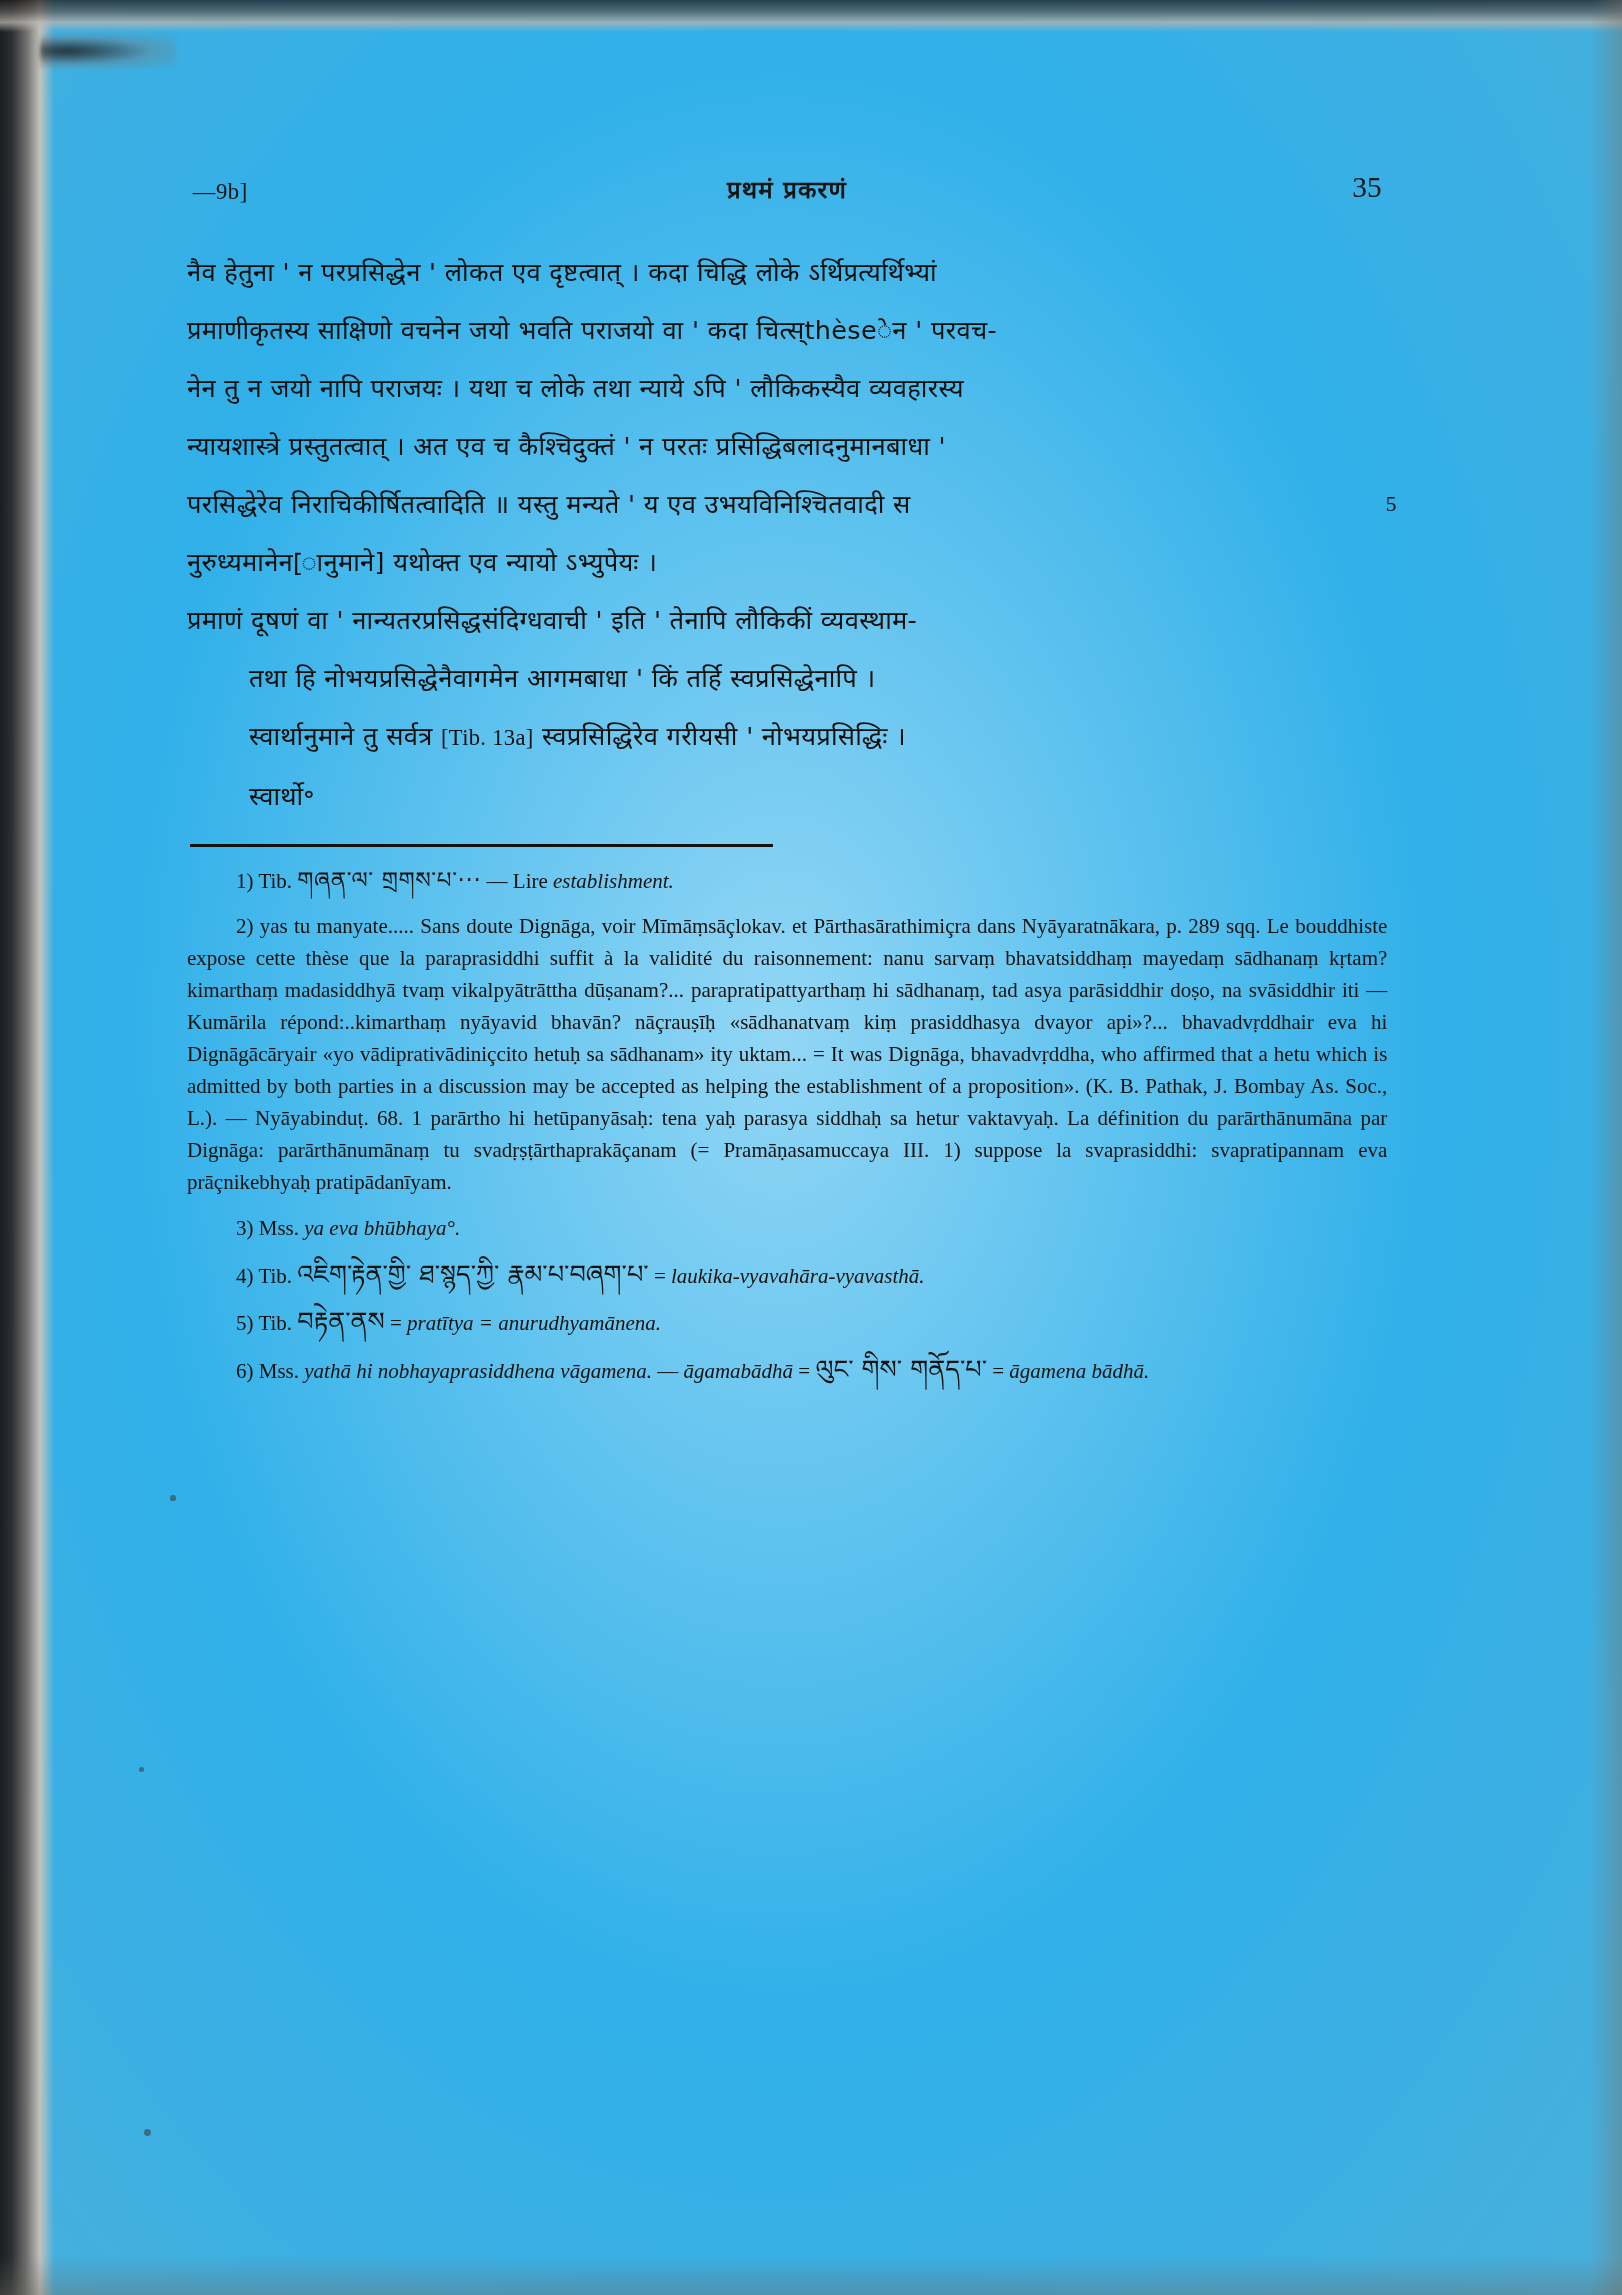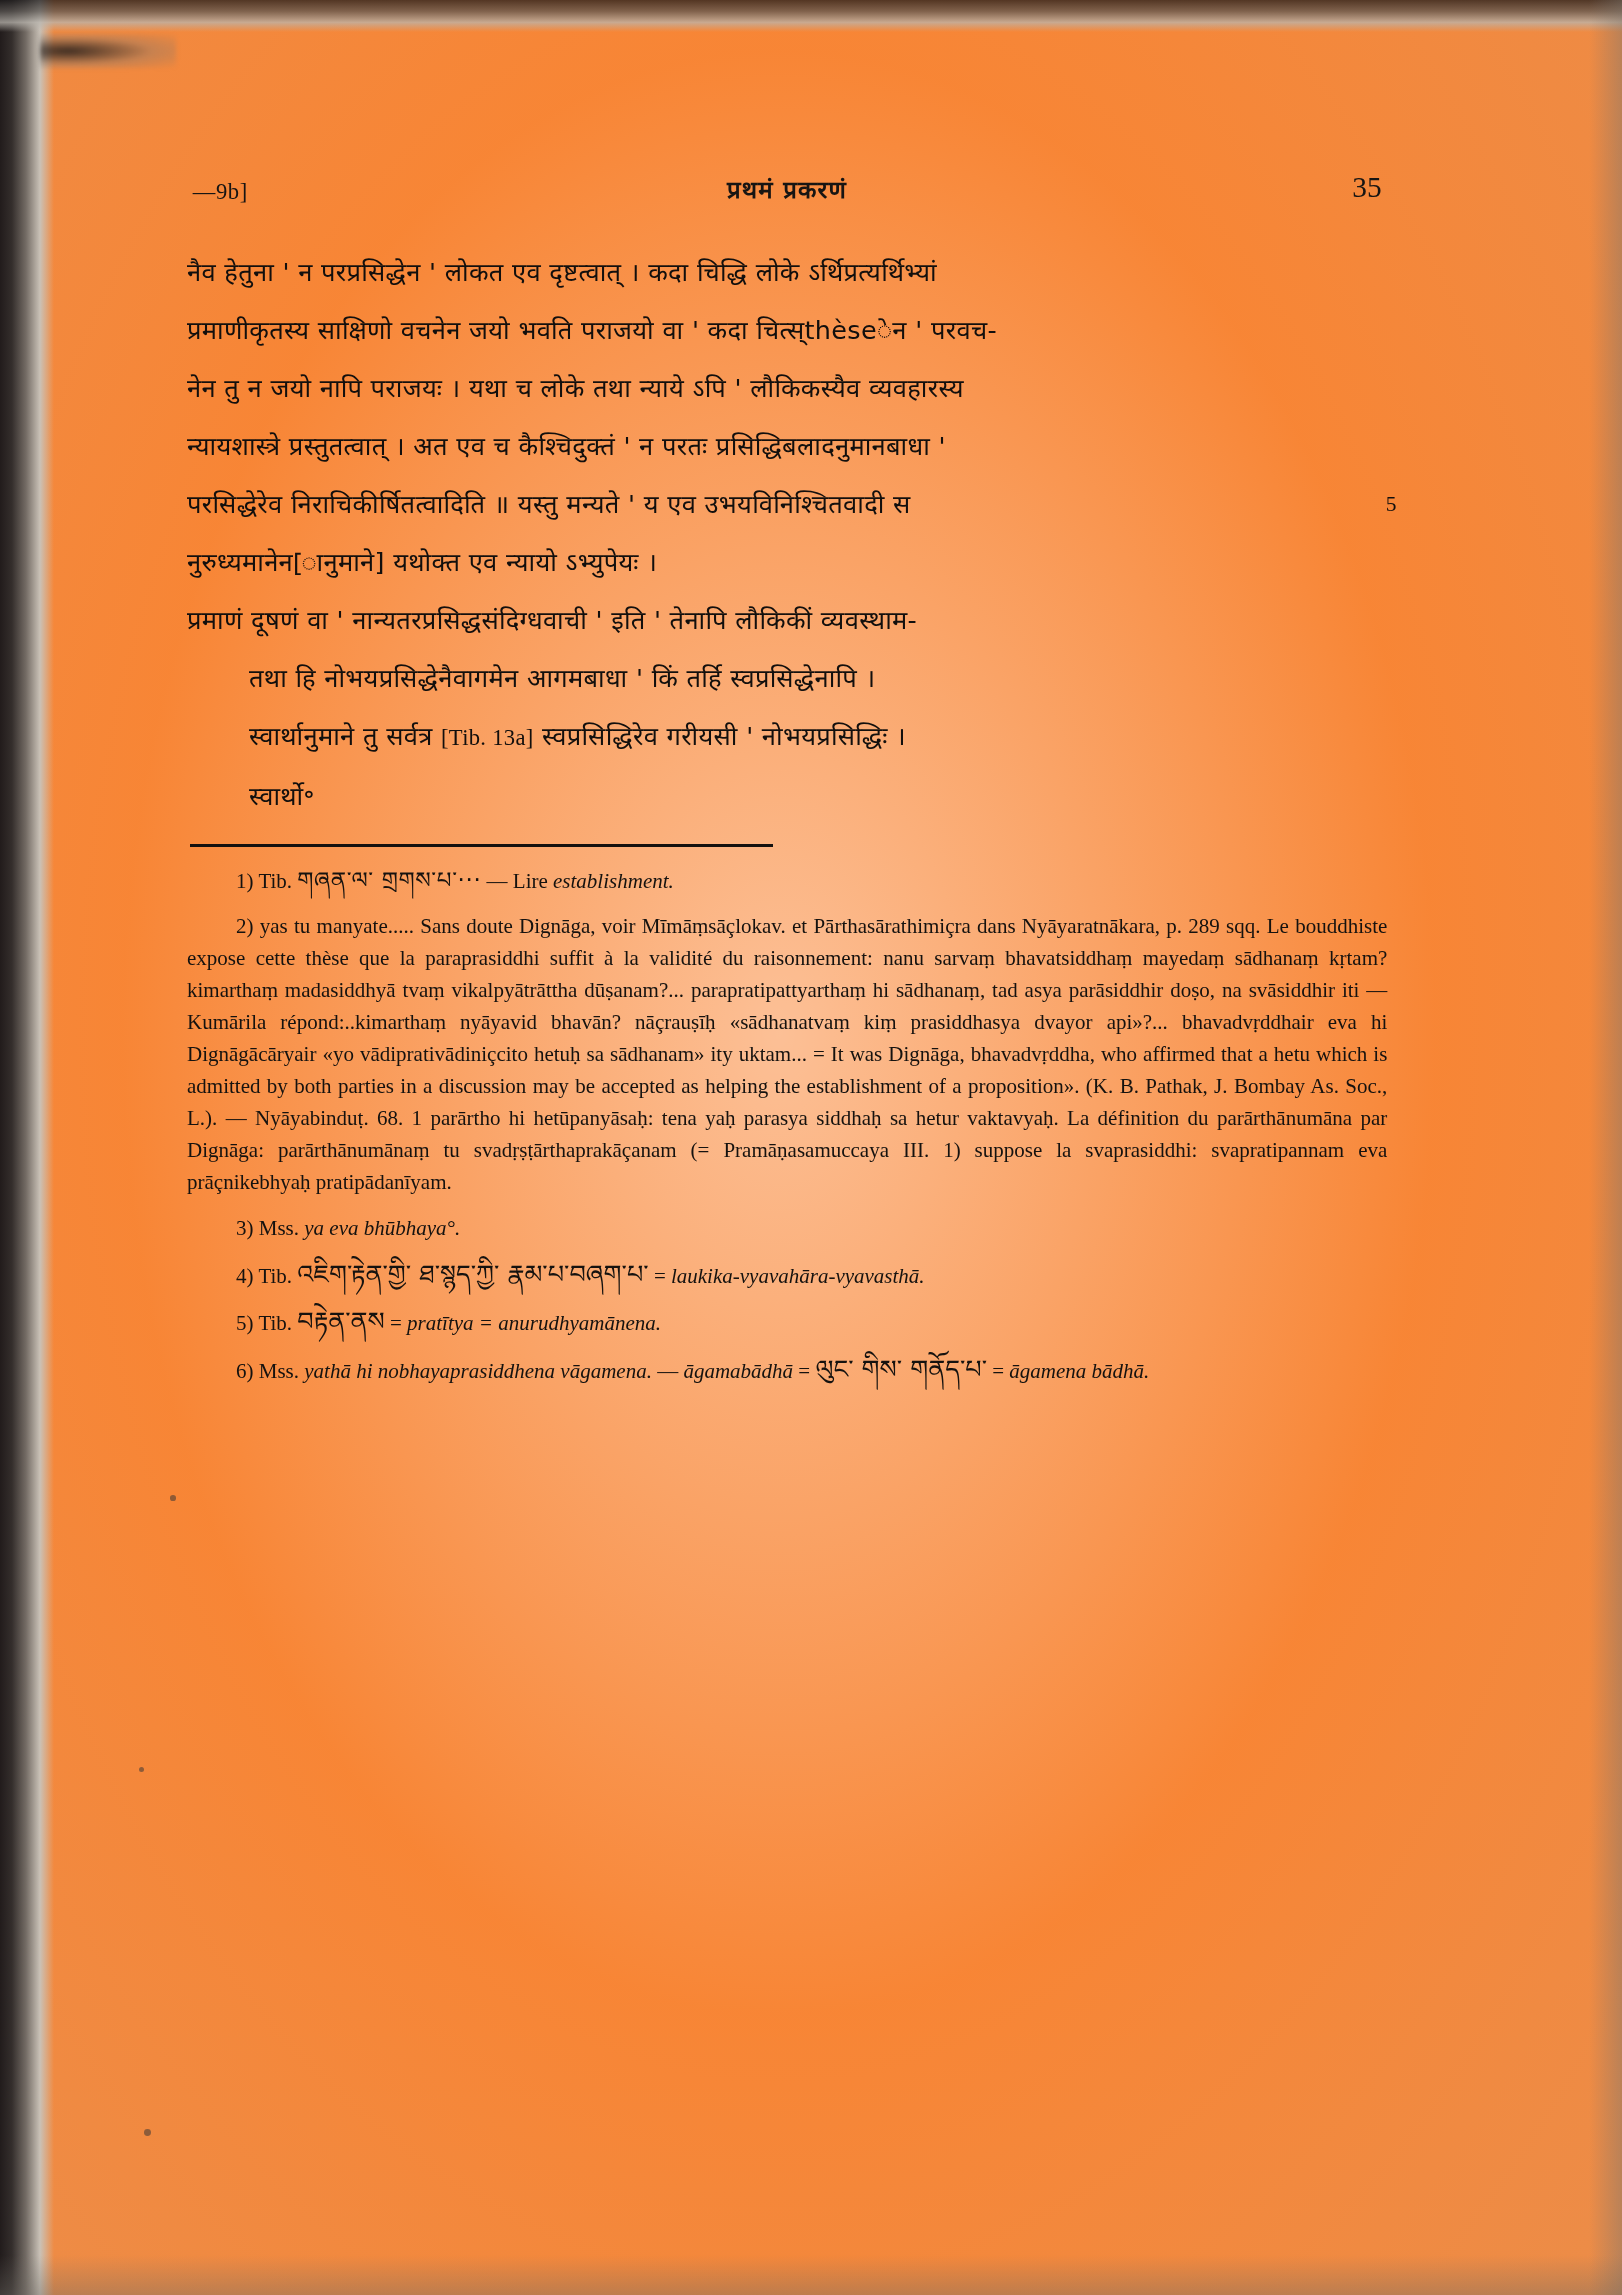--- a/index.html
+++ b/index.html
@@ -4,21 +4,21 @@
 <style>
   html, body {
     margin: 0;
     padding: 0;
     background: #8d8d8d;
   }
   .page {
     position: relative;
     width: 1623px;
     height: 2295px;
-    background: #f97316;
+    background: #0ea5e9;
     overflow: hidden;
     font-family: "Liberation Serif", serif;
     color: #171513;
   }
   
   .paper-tone {
     position: absolute;
     inset: 0;
     background:
       radial-gradient(ellipse at 48% 45%, rgba(255,255,255,0.55) 0%, rgba(240,238,232,0.15) 55%, rgba(205,200,190,0.30) 100%);

